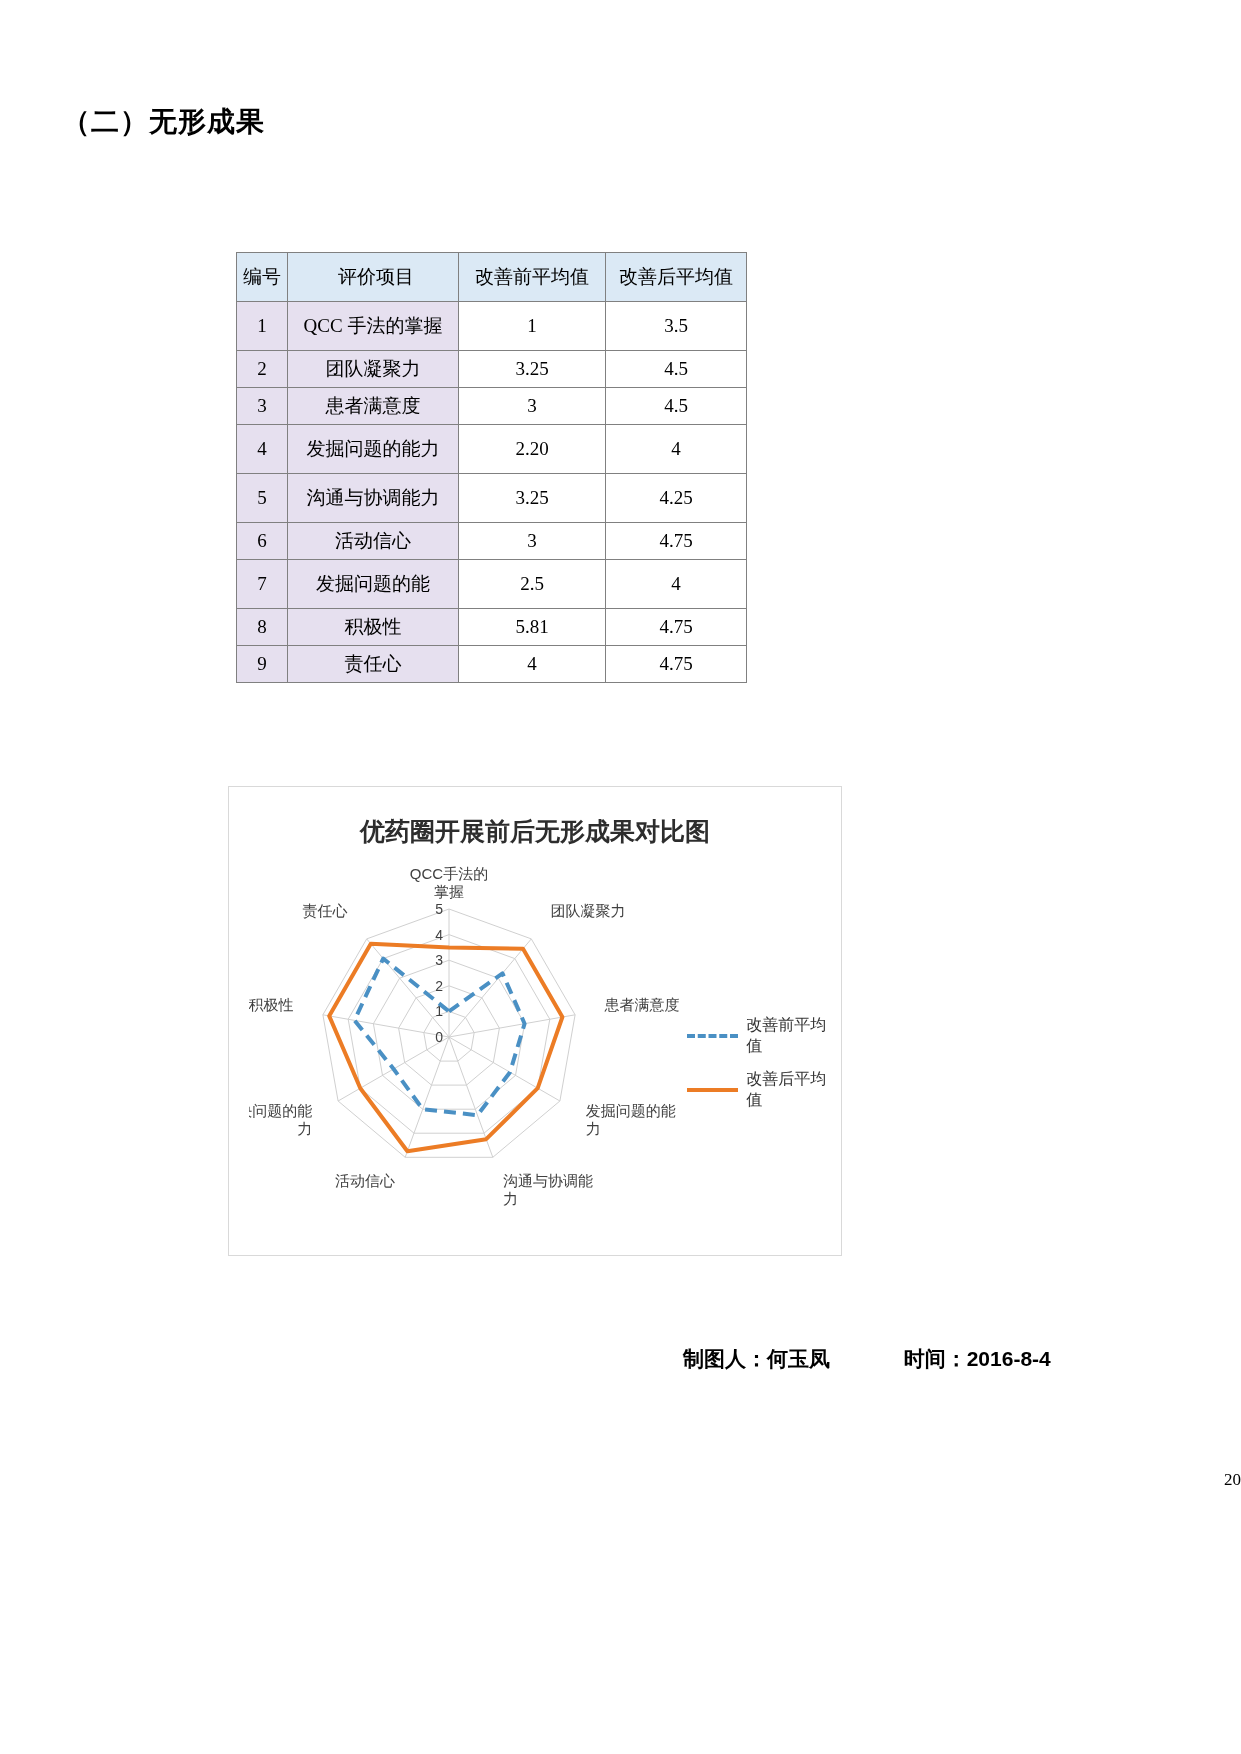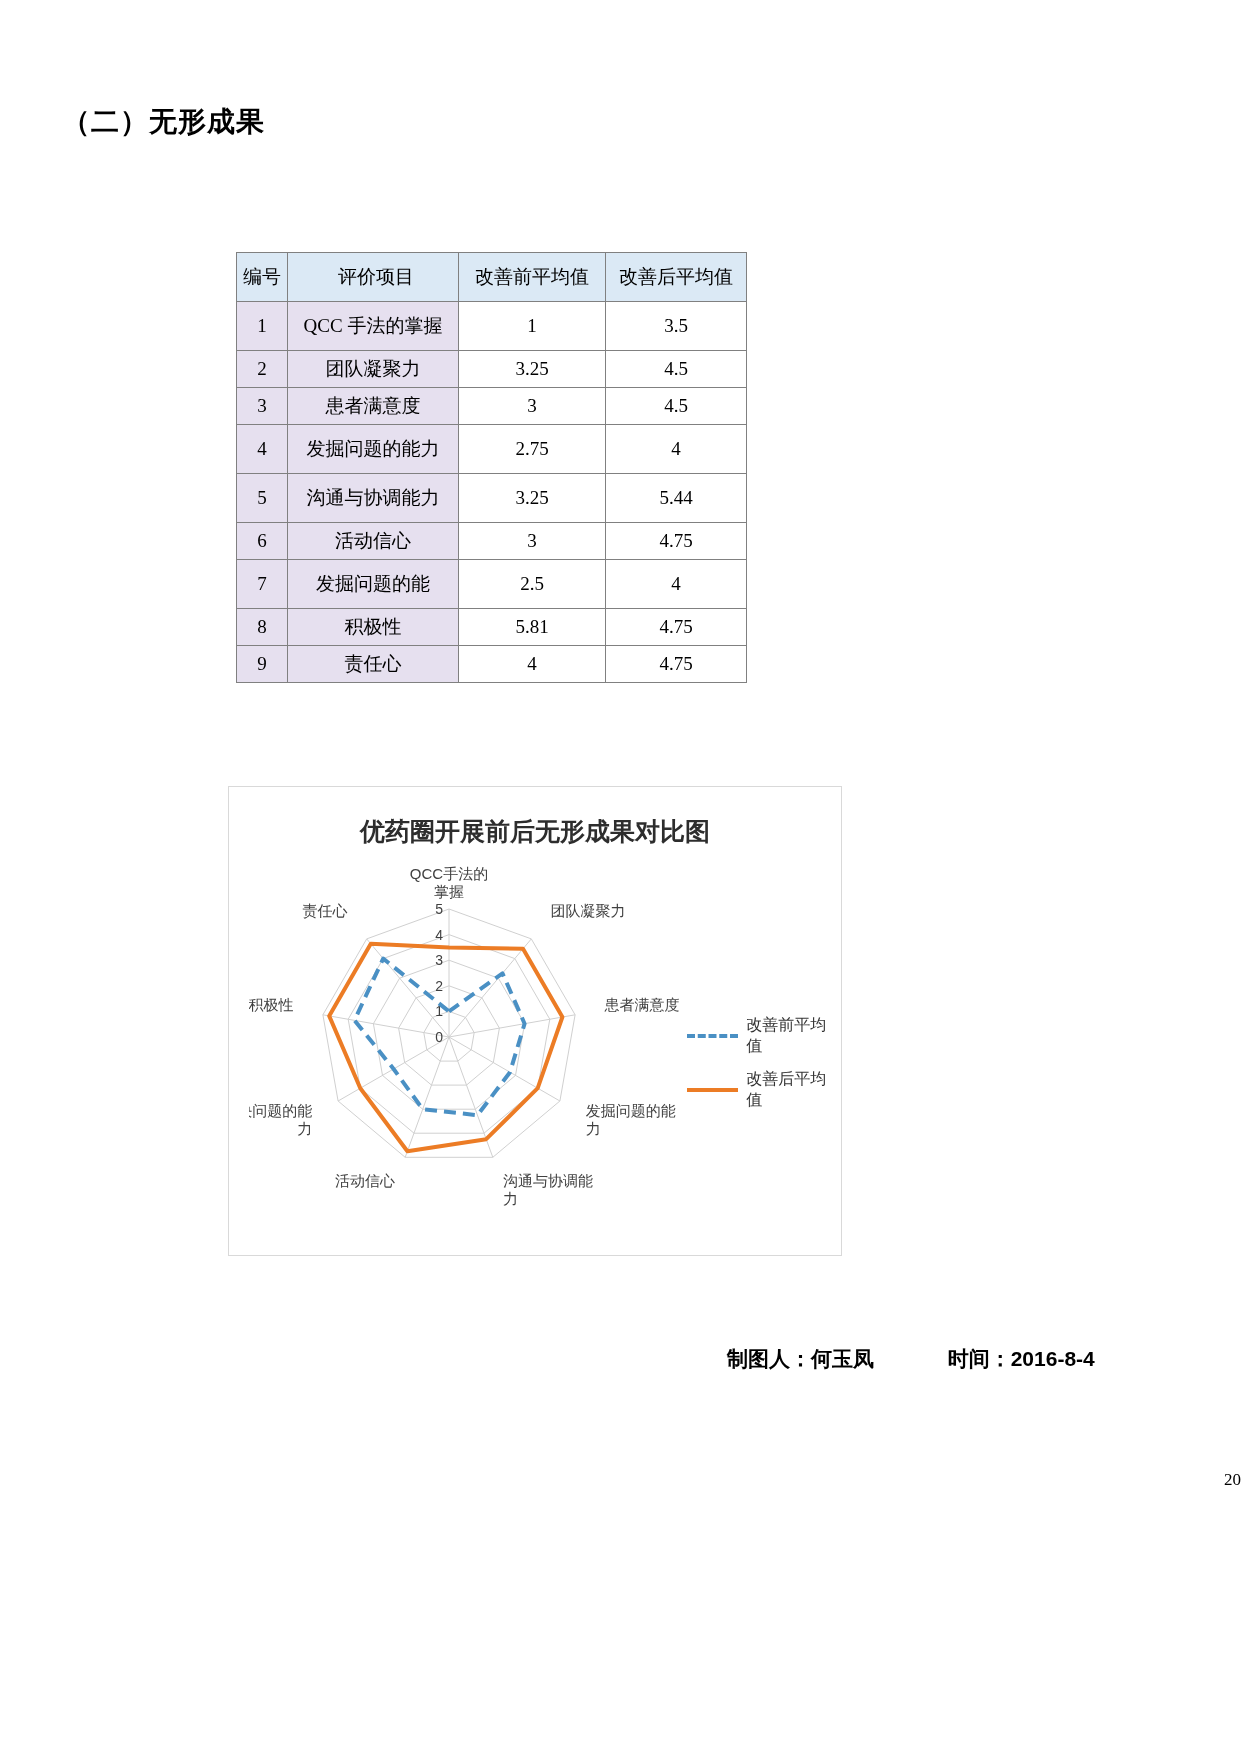--- a/index.html
+++ b/index.html
@@ -121,21 +121,20 @@
   }
   
   .credits {
     position: absolute;
     left: 683px;
     top: 1345px;
     font-family: "Liberation Sans", sans-serif;
     font-size: 21px;
     font-weight: bold;
     white-space: nowrap;
-    margin-left: 44px;
   }
   .credits .gap { display: inline-block; width: 62px; }
   .page-number {
     position: absolute;
     left: 0;
     top: 1470px;
     width: 100%;
     text-align: right;
     font-size: 17px;
     font-family: "Liberation Serif", serif;
@@ -183,28 +182,28 @@
         </tr>
         <tr class="short">
           <td>3</td>
           <td>患者满意度</td>
           <td>3</td>
           <td>4.5</td>
         </tr>
         <tr class="tall">
           <td>4</td>
           <td>发掘问题的能力</td>
-          <td>2.75</td>
+          <td>2.20</td>
           <td>4</td>
         </tr>
         <tr class="tall">
           <td>5</td>
           <td>沟通与协调能力</td>
           <td>3.25</td>
-          <td>5.44</td>
+          <td>4.25</td>
         </tr>
         <tr class="short">
           <td>6</td>
           <td>活动信心</td>
           <td>3</td>
           <td>4.75</td>
         </tr>
         <tr class="tall">
           <td>7</td>
           <td>发掘问题的能</td>

